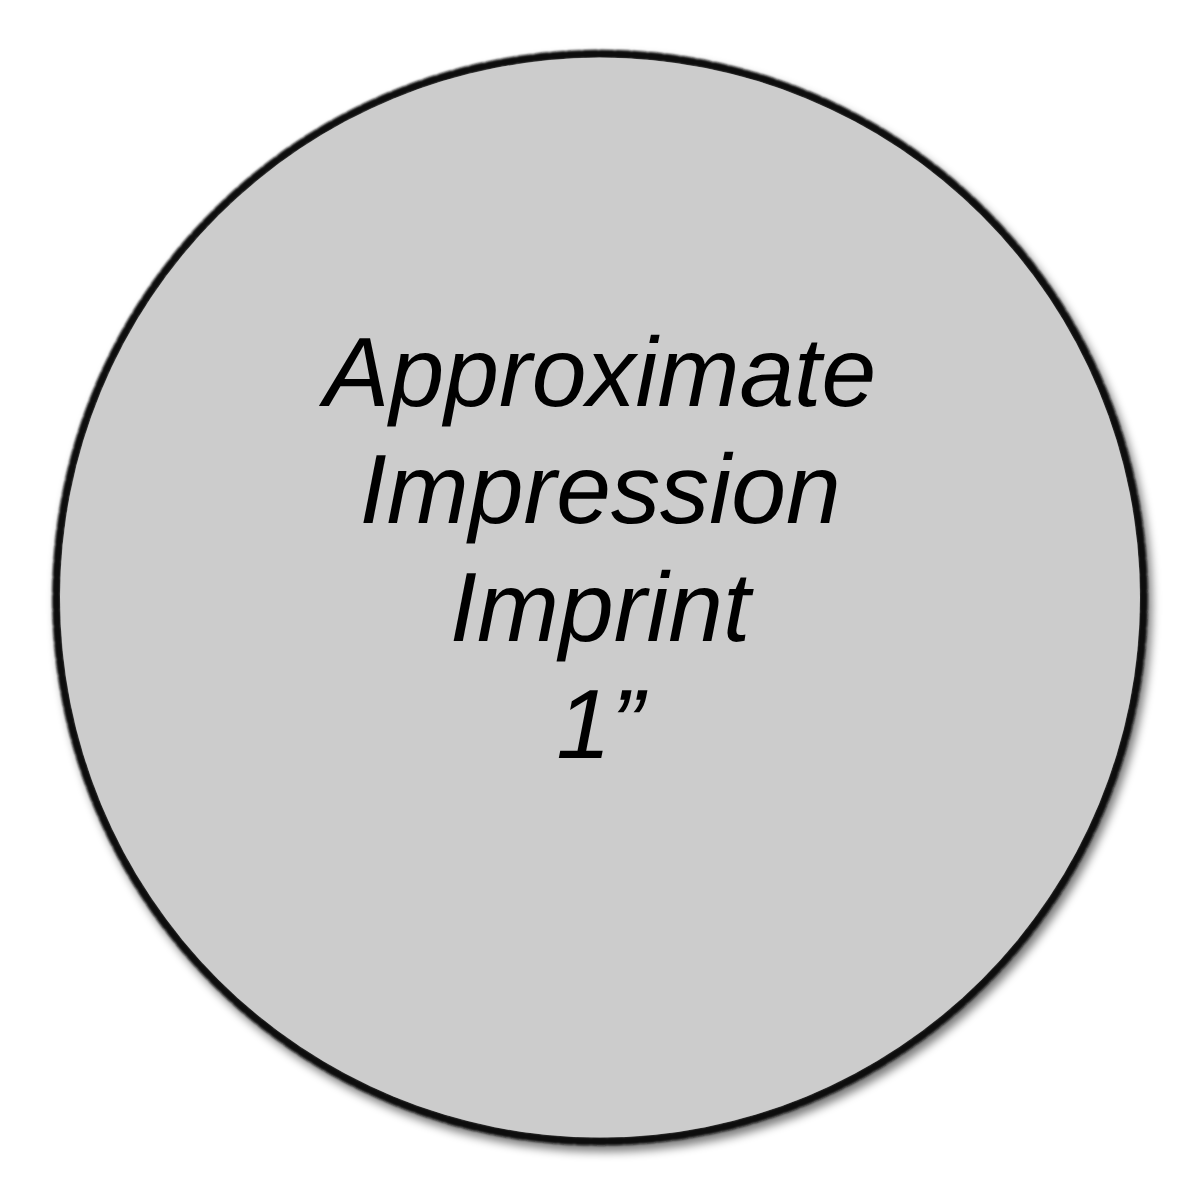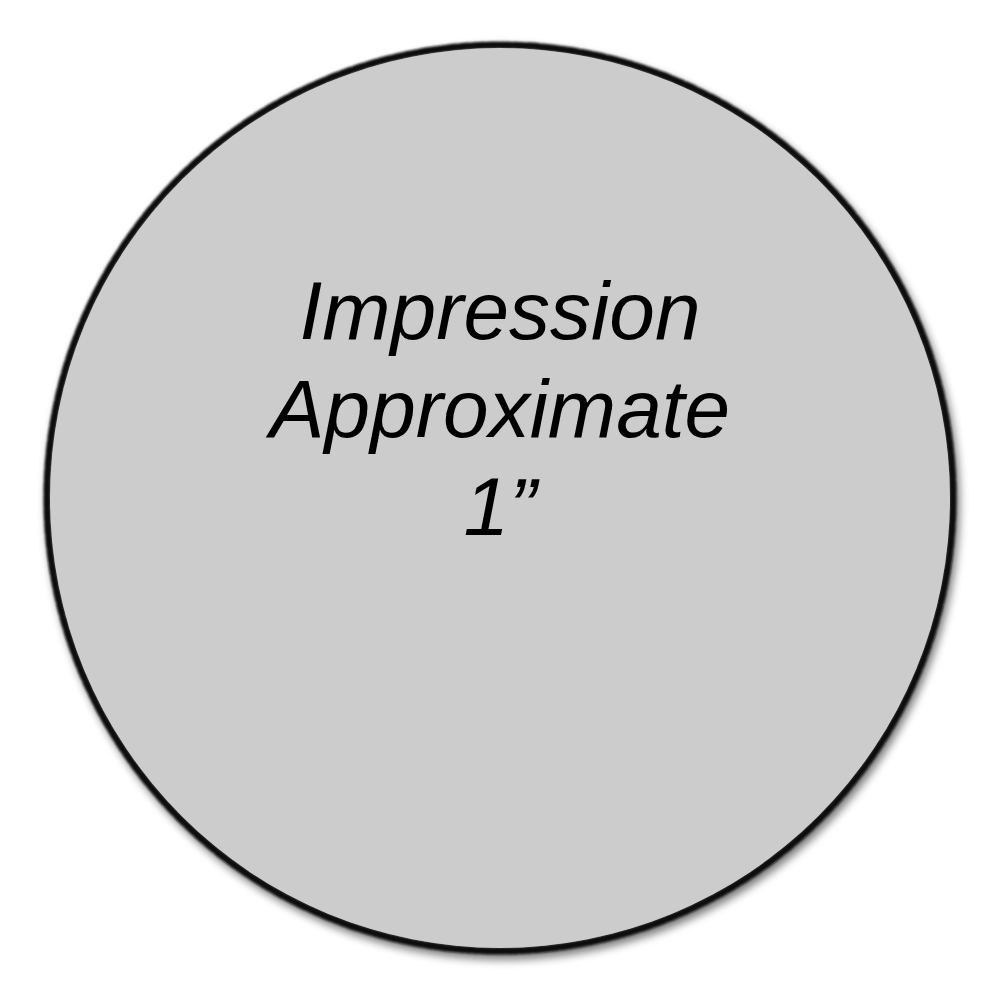--- a/index.html
+++ b/index.html
@@ -40,17 +40,18 @@
         </filter>
     </defs>
     <g filter="url(#shadow)">
 
       <circle cx="500" cy="498" r="453" fill="none" stroke="#111111" stroke-width="7" stroke-dasharray="10 3.6" stroke-linecap="round" filter="url(#soft)"></circle>
       <circle cx="500" cy="498" r="450" fill="#cccccc"></circle>
     </g>
   </svg>
 
   <div class="label-stack">
+    <span class="label-line">Approximate</span>
     <span class="label-line">Impression</span>
-    <span class="label-line">Approximate</span>
+    <span class="label-line">Imprint</span>
     <span class="label-line">1”</span>
   </div>
 </div>
 
 </body></html>

